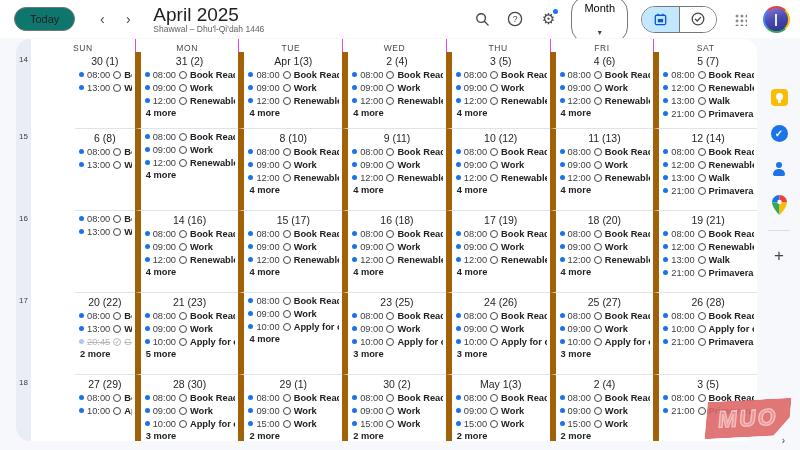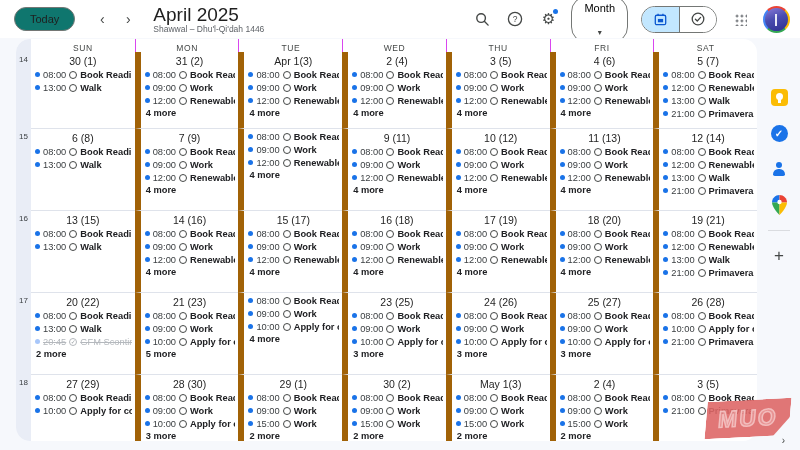--- a/index.html
+++ b/index.html
@@ -33,21 +33,21 @@
   .main { position:absolute; top:38px; left:0; right:0; bottom:0; background:#f6f8fc; }
   .grid { position:absolute; top:1px; left:16px; width:741px; bottom:9px;
           background:#fff; border-radius:14px; overflow:hidden;
           display:grid; grid-template-columns:15px repeat(7, 1fr);
           grid-template-rows:13px 77px 82px 82px 82px 1fr; }
   .gutter { background:#e9edf6; position:relative; }
   .wnum { position:absolute; top:3px; left:0; right:0; text-align:center; font-size:8px; color:#3c4043; }
   .dhead { border-left:1px solid #d946ef; font-size:8.5px; letter-spacing:0.6px; color:#444746; text-align:center; padding-top:4px; }
   .dhead:nth-child(2) { border-left:none; }
   .cell { border-left:6px solid #a16207; border-bottom:1px solid #dfe3eb; overflow:hidden; cursor:pointer; }
-  .cell.firstcol { border-left:none; }
+  .cell.firstcol { border-left:none;margin-left:44px; }
   .cell.lastrow { border-bottom:none; }
   .date { height:15px; text-align:center; font-size:10.5px; color:#1f1f1f; padding-top:3px; line-height:12px; }
   .events { padding:1px 3px 0 4px; }
   .event { display:flex; align-items:center; gap:3px; height:13px; font-size:9.3px; white-space:nowrap; overflow:hidden; border-radius:3px; }
   .edot { width:5px; height:5px; border-radius:50%; background:#1a73e8; flex-shrink:0; }
   .etime { color:#3c4043; flex-shrink:0; }
   .ecirc { width:8px; height:8px; border:1px solid #444746; border-radius:50%; flex-shrink:0; display:flex; align-items:center; justify-content:center; font-size:6px; color:#9aa0a6; }
   .etitle { font-weight:bold; color:#202124; overflow:hidden; }
   .event.done .edot { background:#a8c7fa; }
   .event.done .etime, .event.done .etitle { color:#b4b8bd; text-decoration:line-through; font-weight:normal; }
@@ -328,44 +328,44 @@
           </div>
           <div class="event">
             <span class="edot"></span>
             <span class="etime">13:00</span>
             <span class="ecirc"></span>
             <span class="etitle">Walk</span>
           </div>
         </div>
       </div>
       <div class="cell">
-        <div class="date">7 (9)</div>
-        <div class="events">
-          <div class="event">
-            <span class="edot"></span>
-            <span class="etime">08:00</span>
-            <span class="ecirc"></span>
-            <span class="etitle">Book Reading</span>
-          </div>
-          <div class="event">
-            <span class="edot"></span>
-            <span class="etime">09:00</span>
-            <span class="ecirc"></span>
-            <span class="etitle">Work</span>
-          </div>
-          <div class="event">
-            <span class="edot"></span>
-            <span class="etime">12:00</span>
-            <span class="ecirc"></span>
-            <span class="etitle">Renewable Ene</span>
-          </div>
-        </div>
-        <div class="more">4 more</div>
-      </div>
-      <div class="cell">
+        <div class="events">
+          <div class="event">
+            <span class="edot"></span>
+            <span class="etime">08:00</span>
+            <span class="ecirc"></span>
+            <span class="etitle">Book Reading</span>
+          </div>
+          <div class="event">
+            <span class="edot"></span>
+            <span class="etime">09:00</span>
+            <span class="ecirc"></span>
+            <span class="etitle">Work</span>
+          </div>
+          <div class="event">
+            <span class="edot"></span>
+            <span class="etime">12:00</span>
+            <span class="ecirc"></span>
+            <span class="etitle">Renewable Ene</span>
+          </div>
+        </div>
+        <div class="more">4 more</div>
+      </div>
+      <div class="cell">
+        <div class="date">8 (10)</div>
         <div class="events">
           <div class="event">
             <span class="edot"></span>
             <span class="etime">08:00</span>
             <span class="ecirc"></span>
             <span class="etitle">Book Reading</span>
           </div>
           <div class="event">
             <span class="edot"></span>
             <span class="etime">09:00</span>
@@ -479,21 +479,20 @@
             <span class="etime">21:00</span>
             <span class="ecirc"></span>
             <span class="etitle">Primavera P6</span>
           </div>
         </div>
       </div>
       <div class="gutter">
         <span class="wnum">16</span>
       </div>
       <div class="cell firstcol">
-        <div class="date">13 (15)</div>
         <div class="events">
           <div class="event">
             <span class="edot"></span>
             <span class="etime">08:00</span>
             <span class="ecirc"></span>
             <span class="etitle">Book Reading</span>
           </div>
           <div class="event">
             <span class="edot"></span>
             <span class="etime">13:00</span>

